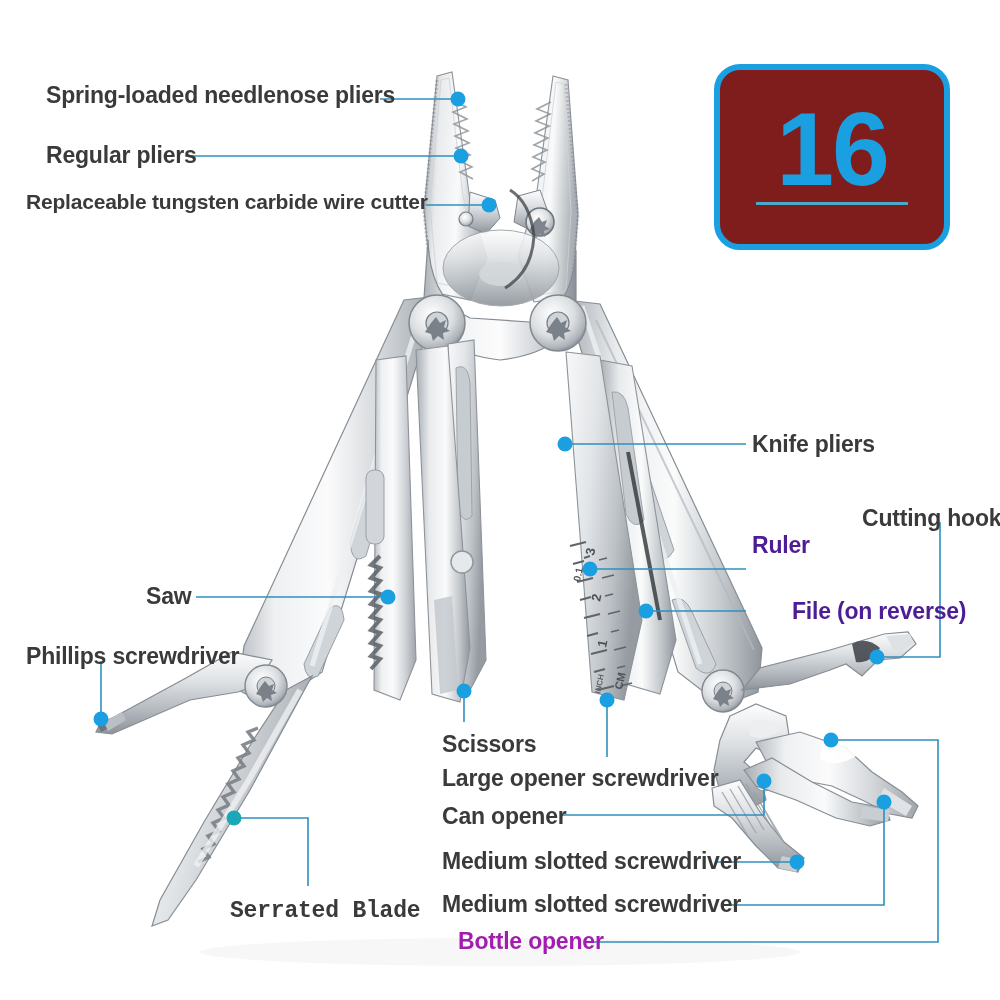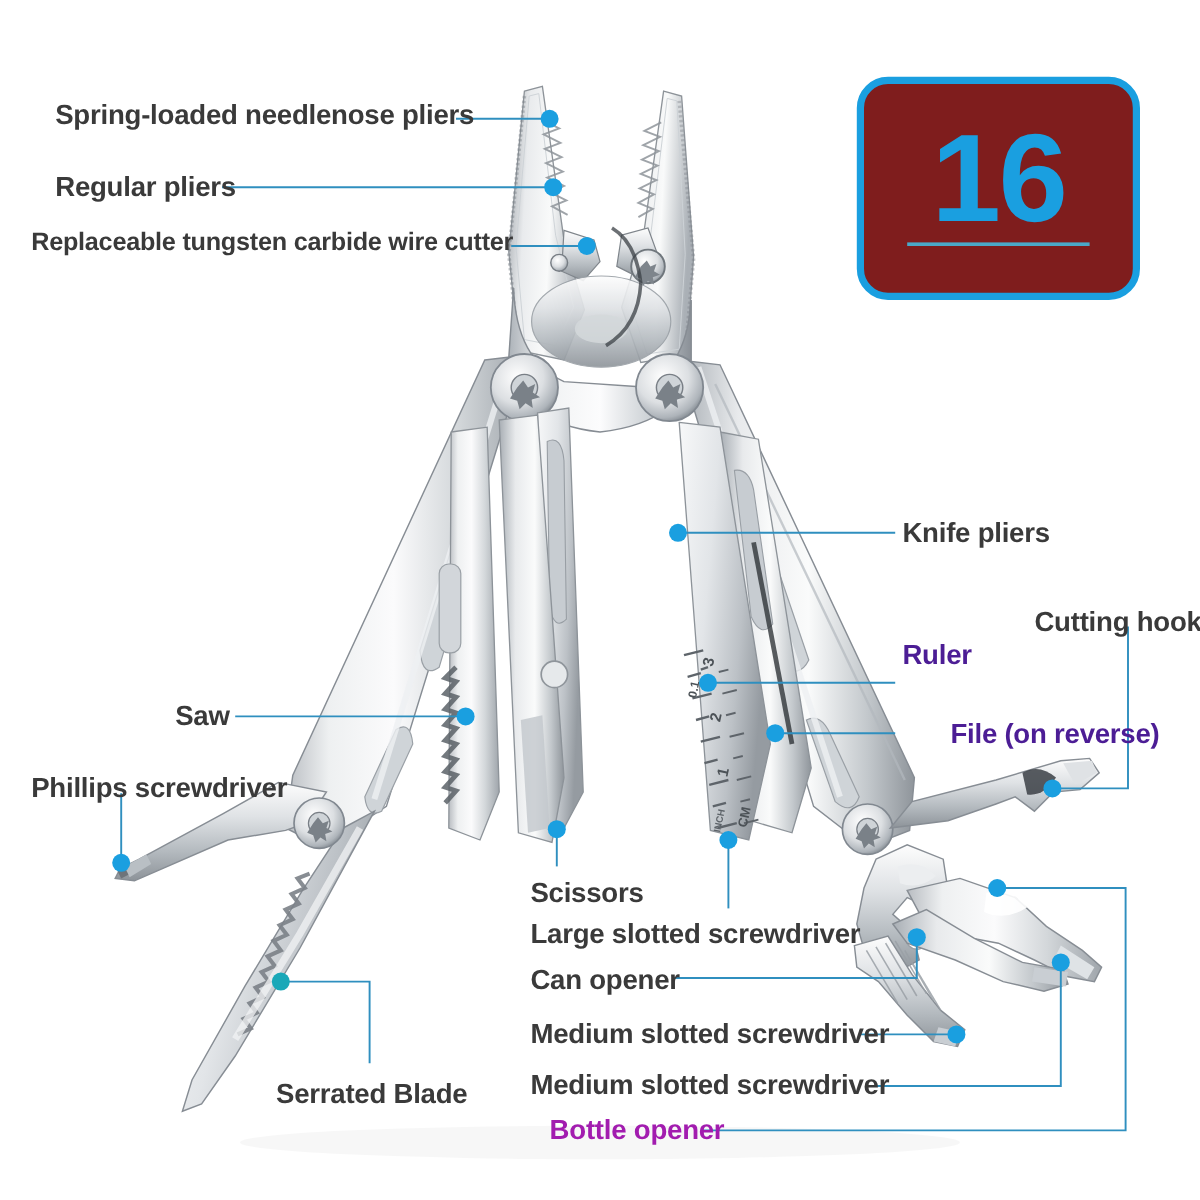--- a/index.html
+++ b/index.html
@@ -304,23 +304,23 @@
   <div id="labels">
       <div class="lbl" style="left: 46px; top: 82px; font-size: 23px; color: rgb(58, 58, 58);">Spring-loaded needlenose pliers</div>
       <div class="lbl" style="left: 46px; top: 142px; font-size: 23px; color: rgb(58, 58, 58); text-align: center;">Regular pliers</div>
       <div class="lbl" style="left: 26px; top: 190px; font-size: 21px; color: rgb(58, 58, 58);">Replaceable tungsten carbide wire cutter</div>
       <div class="lbl" style="left: 752px; top: 431px; font-size: 23px; color: rgb(58, 58, 58);">Knife pliers</div>
       <div class="lbl" style="left: 862px; top: 505px; font-size: 23px; color: rgb(58, 58, 58);">Cutting hook</div>
       <div class="lbl" style="left: 752px; top: 532px; font-size: 23px; color: #4c1d95;">Ruler</div>
       <div class="lbl" style="left: 752px; top: 598px; font-size: 23px; color: #4c1d95; margin-left: 40px;">File   (on reverse)</div>
       <div class="lbl" style="left: 146px; top: 583px; font-size: 23px; color: rgb(58, 58, 58);">Saw</div>
       <div class="lbl" style="left: 26px; top: 643px; font-size: 23px; color: rgb(58, 58, 58);">Phillips screwdriver</div>
-      <div class="lbl" style="left: 230px; top: 898px; font-size: 23px; color: rgb(58, 58, 58);">Serrated Blade</div>
+      <div class="lbl" style="left: 230px; top: 898px; font-size: 23px; color: rgb(58, 58, 58); font-family: Liberation Mono, monospace;">Serrated Blade</div>
       <div class="lbl" style="left: 442px; top: 731px; font-size: 23px; color: rgb(58, 58, 58);">Scissors</div>
-      <div class="lbl" style="left: 442px; top: 765px; font-size: 23px; color: rgb(58, 58, 58);">Large slotted screwdriver</div>
+      <div class="lbl" style="left: 442px; top: 765px; font-size: 23px; color: rgb(58, 58, 58);">Large opener screwdriver</div>
       <div class="lbl" style="left: 442px; top: 803px; font-size: 23px; color: rgb(58, 58, 58);">Can opener</div>
       <div class="lbl" style="left: 442px; top: 848px; font-size: 23px; color: rgb(58, 58, 58);">Medium slotted screwdriver</div>
       <div class="lbl" style="left: 442px; top: 891px; font-size: 23px; color: rgb(58, 58, 58);">Medium slotted screwdriver</div>
       <div class="lbl" style="left: 442px; top: 928px; font-size: 23px; color: #a21caf; margin-left: 16px;">Bottle opener</div>
     </div>
 
   <div class="badge" style="border-color: rgb(26, 159, 224);">
     <div class="badge-num" style="color: rgb(26, 159, 224);">16</div>
     <div class="badge-rule" style="background: rgb(74, 168, 200);"></div>
   </div>

